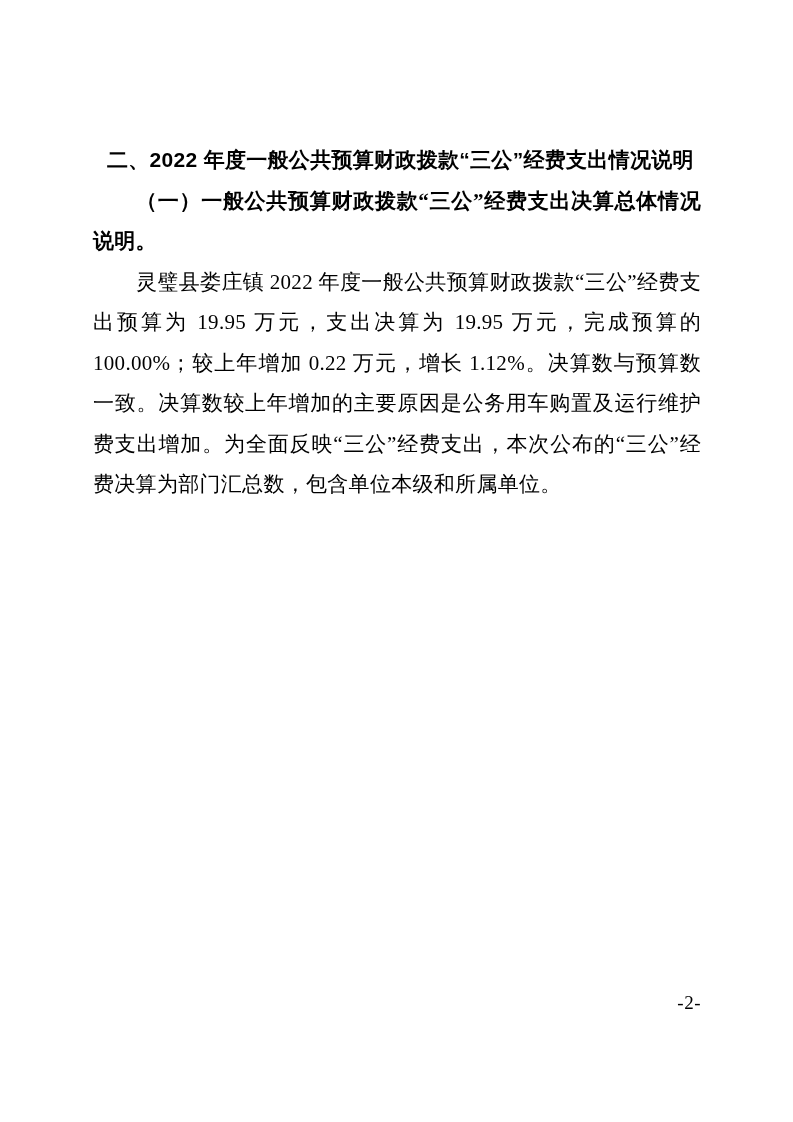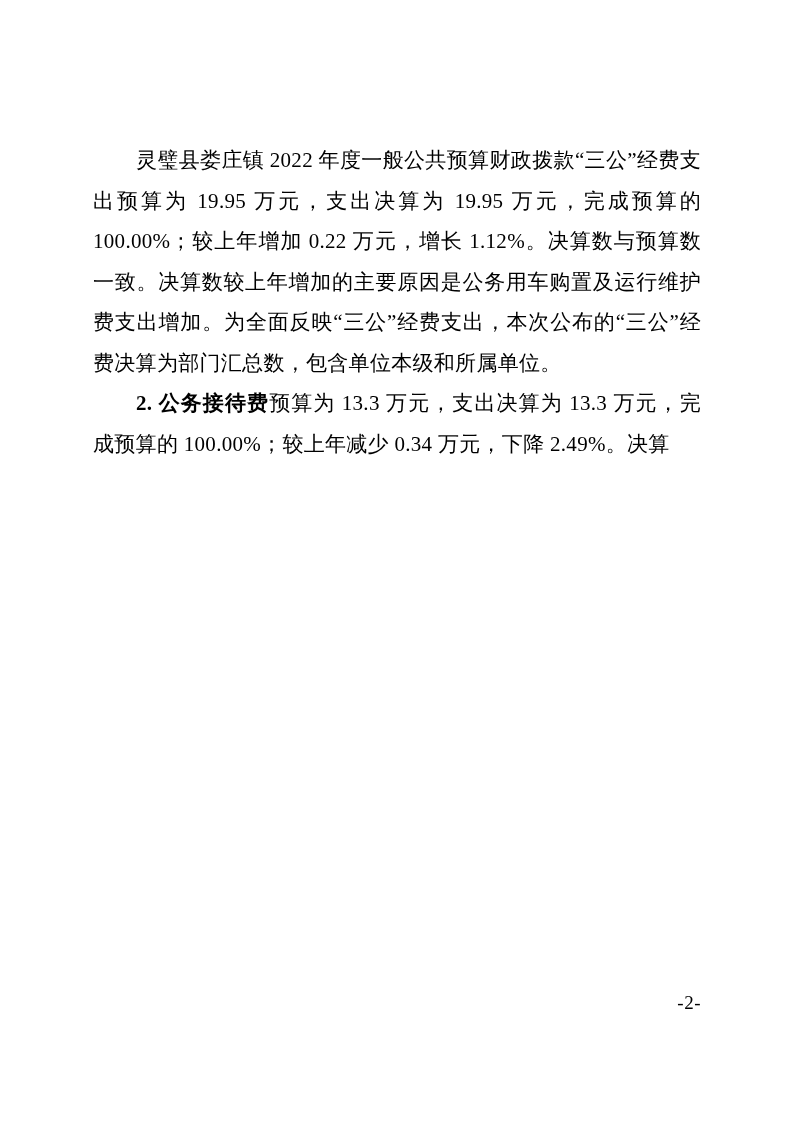--- a/index.html
+++ b/index.html
@@ -52,17 +52,18 @@
     font-size: 19px;
     line-height: 22px;
     letter-spacing: 0.5px;
   }
 </style>
 </head>
 <body>
 
 <div class="page">
   <div class="content" id="doc-content">
+      <p class="para heading1"><span class="bold-run">二、2022 年度一般公共预算财政拨款“三公”经费支出情况说明</span></p>
+      <p class="para heading2"><span class="bold-run">（一）一般公共预算财政拨款“三公”经费支出决算总体情况说明。</span></p>
       <p class="para body"><span>灵璧县娄庄镇 2022 年度一般公共预算财政拨款“三公”经费支出预算为 19.95 万元，支出决算为 19.95 万元，完成预算的 100.00%；较上年增加 0.22 万元，增长 1.12%。决算数与预算数一致。决算数较上年增加的主要原因是公务用车购置及运行维护费支出增加。为全面反映“三公”经费支出，本次公布的“三公”经费决算为部门汇总数，包含单位本级和所属单位。</span></p>
-      <p class="para body"><span class="bold-run">2. 公务接待费</span><span>预算为 13.3 万元，支出决算为 13.3 万元，完成预算的 100.00%；较上年减少 0.34 万元，下降 2.49%。决算</span></p>
     </div>
   <div class="page-number">-2-</div>
 </div>
 
 </body></html>

